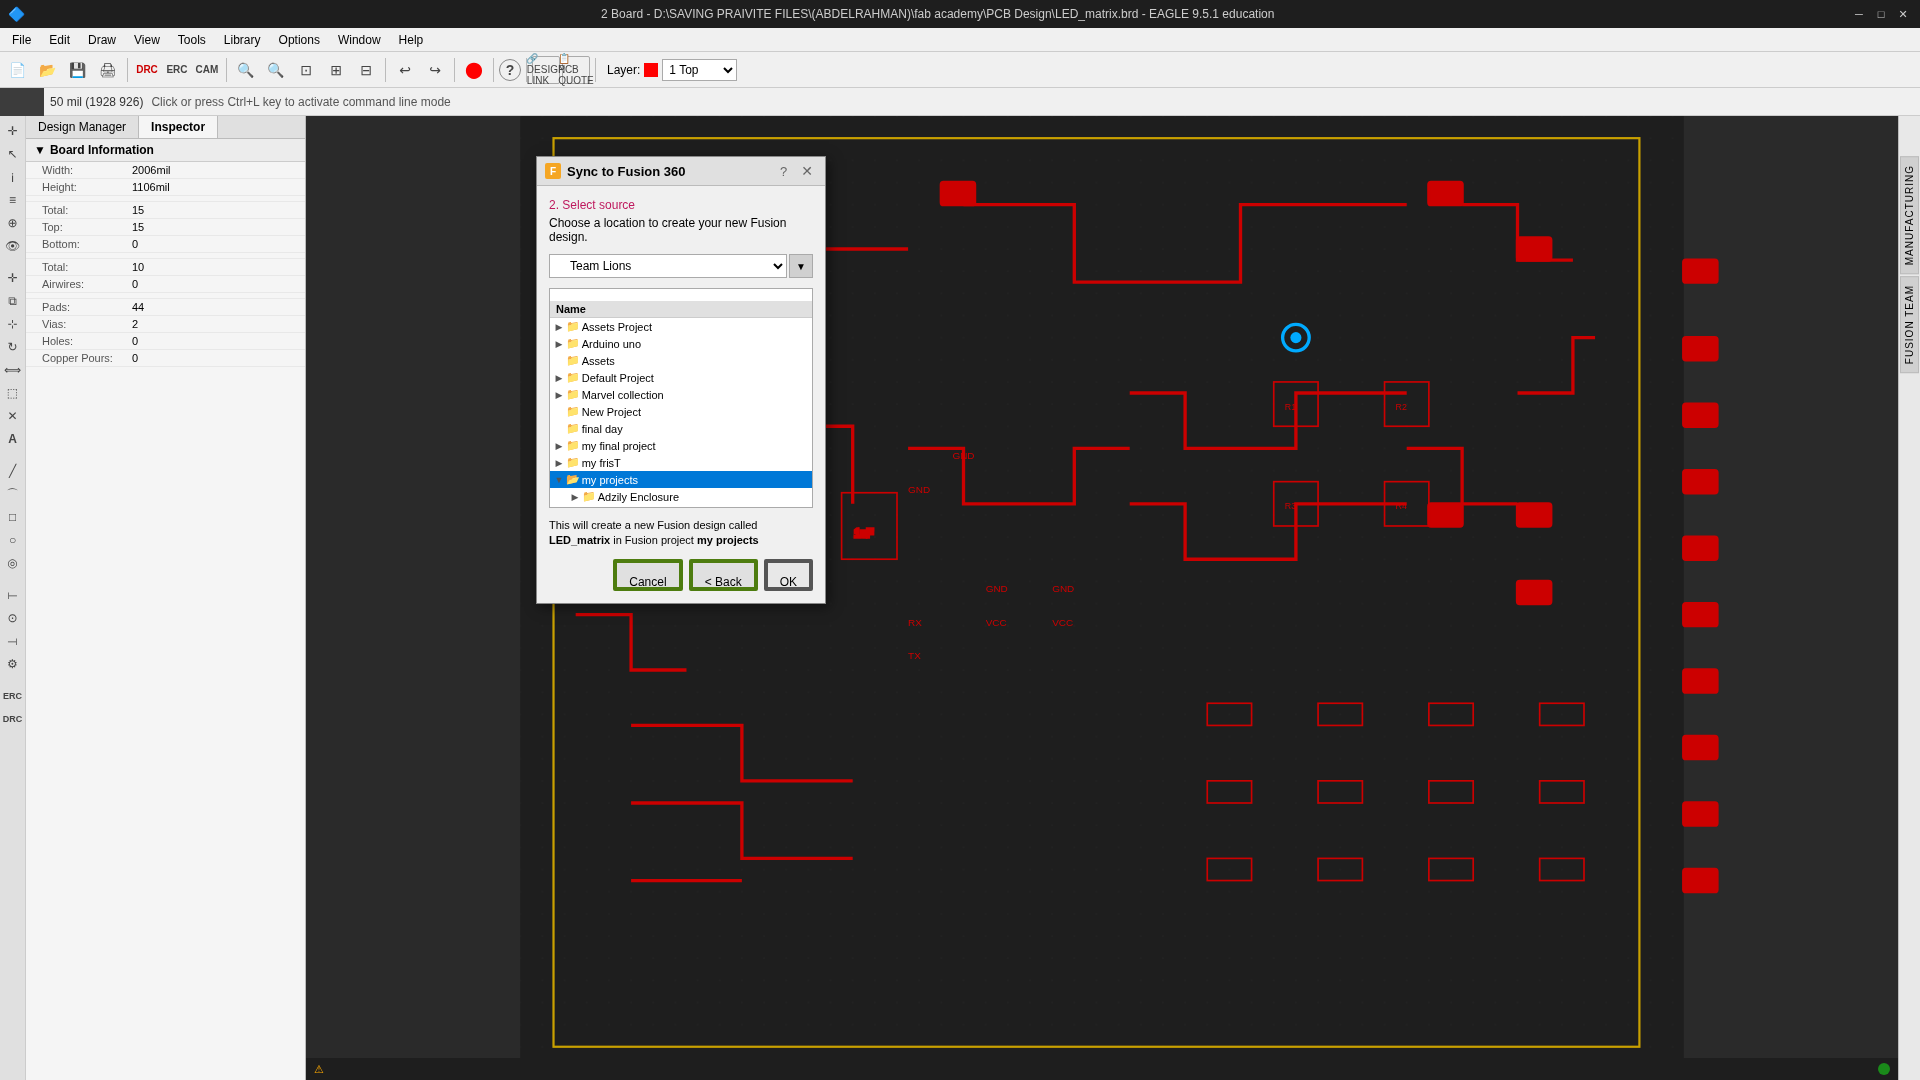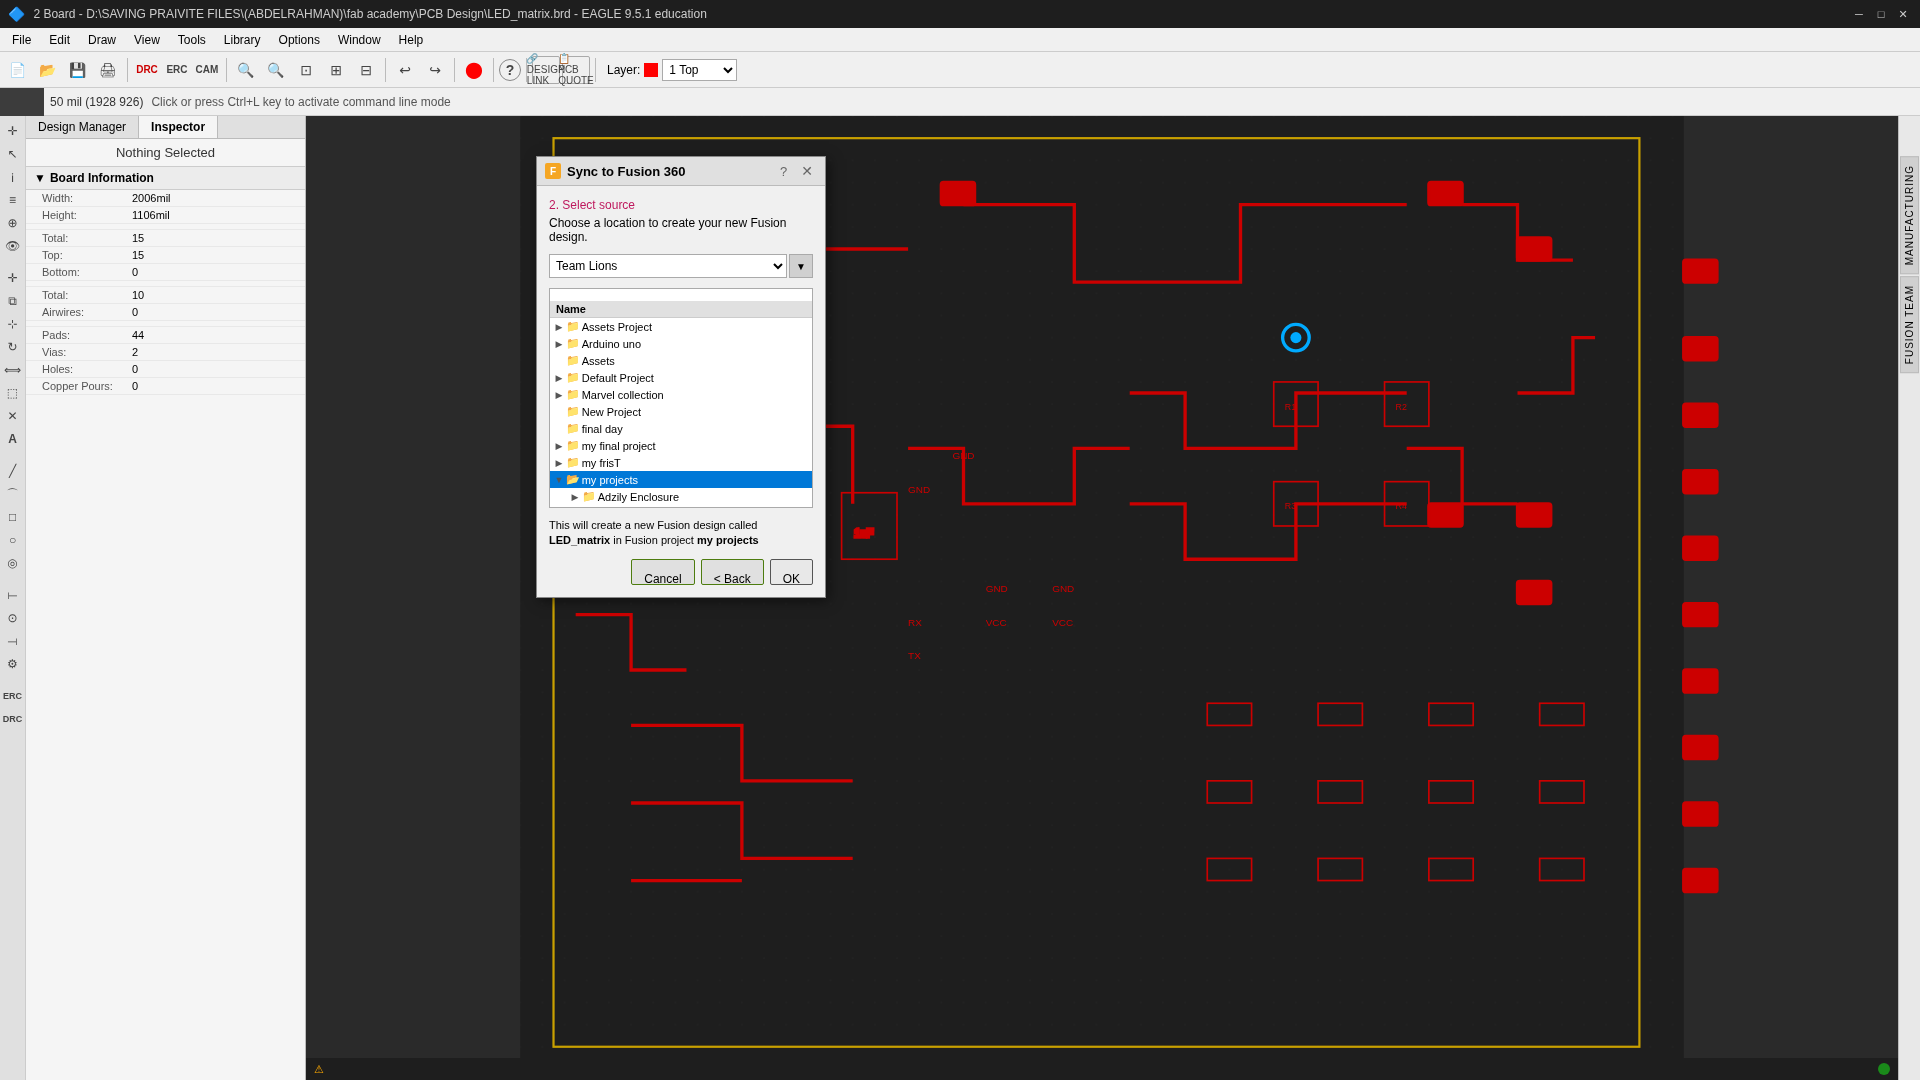--- a/index.html
+++ b/index.html
@@ -9,21 +9,21 @@
     #titlebar {
       background: #1e1e1e;
       color: #ccc;
       height: 28px;
       display: flex;
       align-items: center;
       padding: 0 8px;
       font-size: 12px;
       gap: 8px;
     }
-    #titlebar .title-text { flex: 1; text-align: left; color: #ccc; }
+    #titlebar .title-text { flex: 1; text-align: center; color: #ccc; }
     #titlebar .win-controls { display: flex; gap: 4px; }
     #titlebar .win-btn { width: 18px; height: 18px; display: flex; align-items: center; justify-content: center; color: #ccc; font-size: 11px; cursor: pointer; }
 
     
     #menubar {
       background: #f0f0f0;
       height: 24px;
       display: flex;
       align-items: center;
       padding: 0 4px;
@@ -209,21 +209,21 @@
       display: flex;
       gap: 2px;
       margin-bottom: 10px;
     }
     .dialog-dropdown {
       flex: 1;
       height: 24px;
       font-size: 12px;
       border: 1px solid #aaa;
       background: white;
-      padding: 0 2px;
+      padding: 0 16px;
     }
     .dialog-dropdown-btn {
       width: 24px; height: 24px;
       background: #d0d0d0;
       border: 1px solid #aaa;
       cursor: pointer;
       display: flex; align-items: center; justify-content: center;
       font-size: 10px;
     }
     .tree-container {
@@ -263,21 +263,21 @@
     .bold { font-weight: bold; }
     .dialog-buttons {
       display: flex;
       justify-content: flex-end;
       gap: 6px;
     }
     .btn {
       height: 26px;
       padding: 12px 12px;
       font-size: 12px;
-      border: 1px solid #4d7c0f;
+      border: 4px solid #4d7c0f;
       background: #e0e0e0;
       cursor: pointer;
       border-radius: 2px;
     }
     .btn-primary {
       background: #e8e8e8;
       border-color: #555;
     }
 
     
@@ -420,21 +420,20 @@
     <div style="height:8px;"></div>
     <div class="tool-btn" style="font-size:9px;font-weight:bold;">ERC</div>
     <div class="tool-btn" style="font-size:9px;font-weight:bold;">DRC</div>
   </div>
 
   <div id="panel">
     <div id="panel-tabs">
       <div class="panel-tab">Design Manager</div>
       <div class="panel-tab active">Inspector</div>
     </div>
-    <div class="panel-title">Nothing Selected</div>
     <div class="section-header">
       <span>▼</span>
       <span>Board Information</span>
     </div>
     <div>
       <div class="prop-row">
         <span class="prop-label">Width:</span>
         <span class="prop-value">2006mil</span>
       </div>
       <div class="prop-row">

